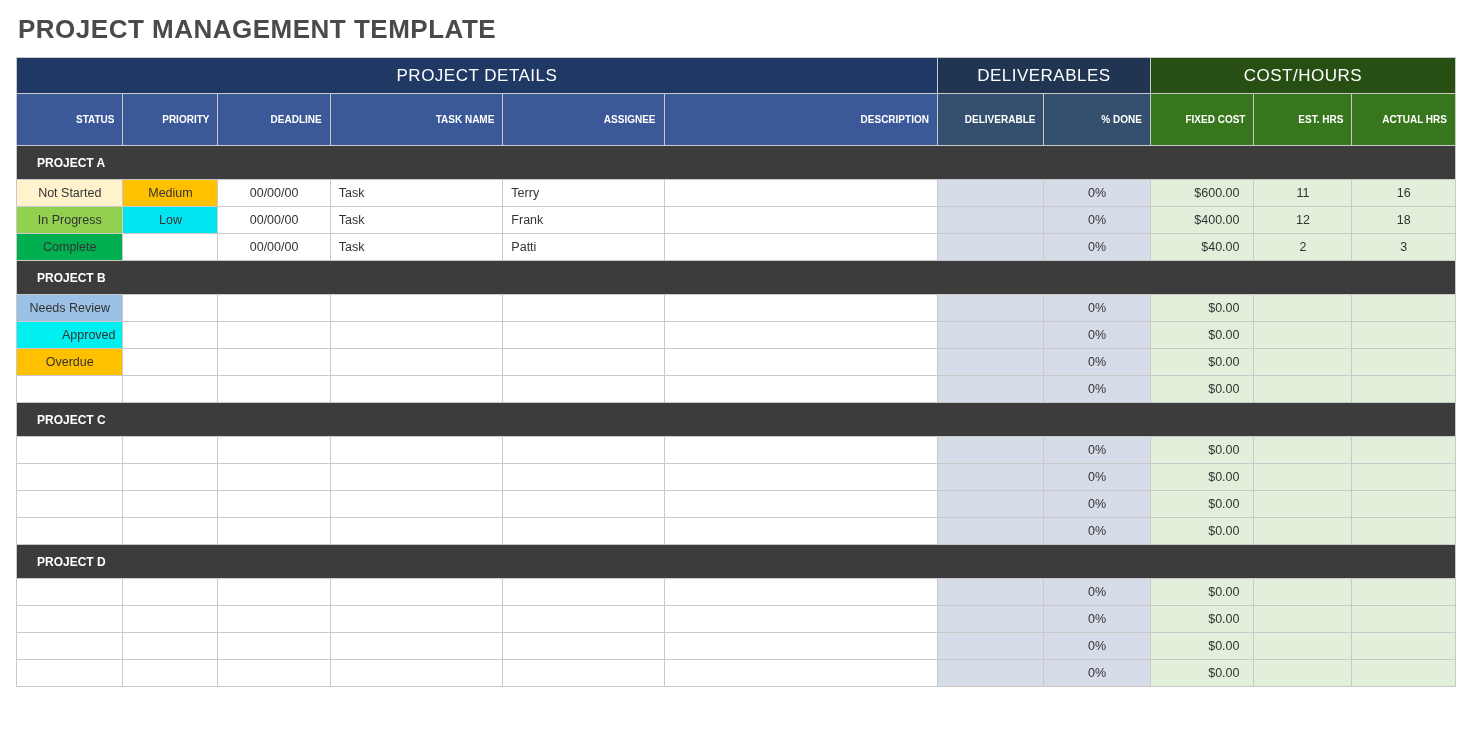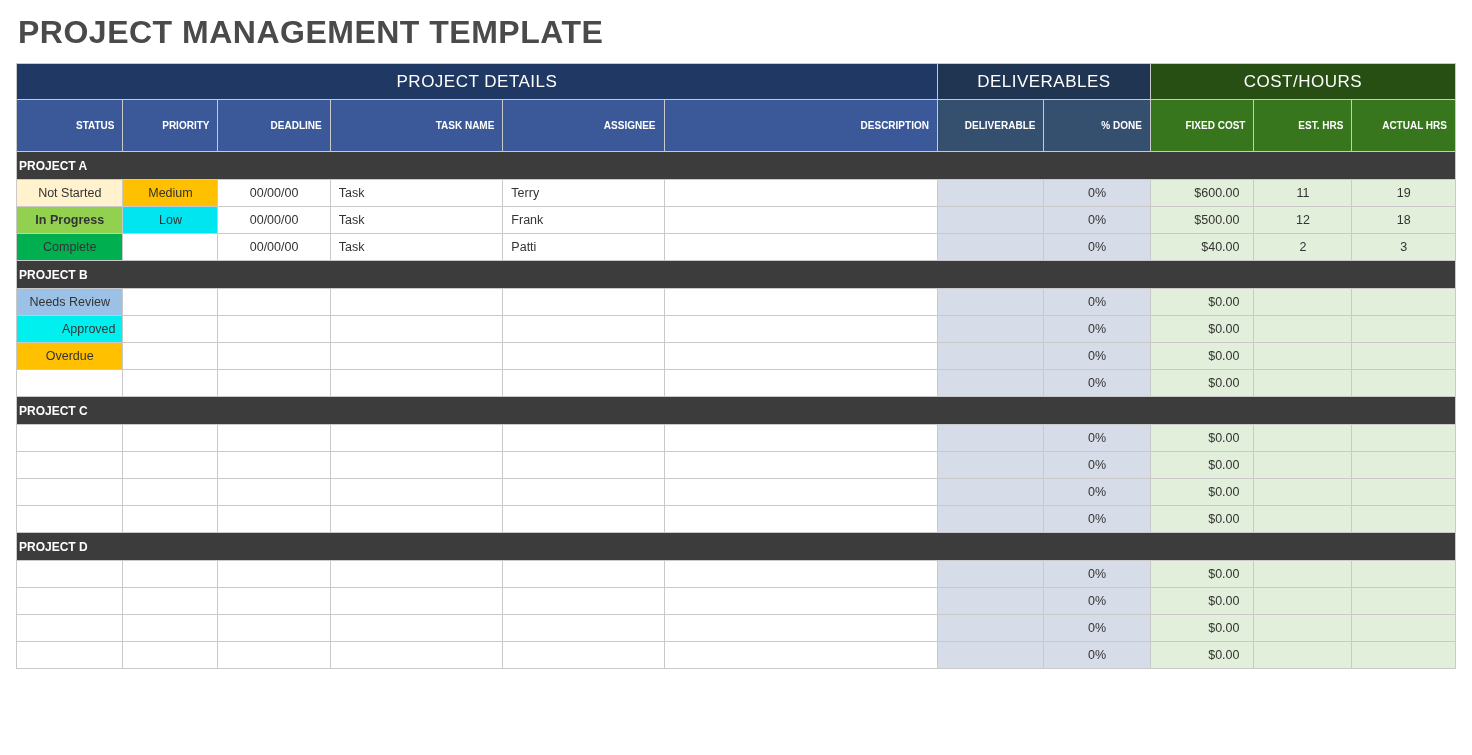--- a/index.html
+++ b/index.html
@@ -4,21 +4,21 @@
 <style>
   * { box-sizing: border-box; }
   body {
     margin: 0;
     padding: 10px 16px;
     font-family: "Century Gothic", "Segoe UI", Arial, sans-serif;
     background: #ffffff;
     color: #333;
   }
   .title {
-    font-size: 32px;
+    font-size: 26px;
     font-weight: 700;
     color: #4a4a4a;
     letter-spacing: 0.5px;
     margin: 4px 0 12px 2px;
   }
   table {
     border-collapse: collapse;
     width: 100%;
     table-layout: fixed;
   }
@@ -41,35 +41,35 @@
   .ch-pd   { background:#3b5998; }
   .ch-del  { background:#35506f; }
   .ch-cost { background:#38761d; }
 
   
   .group td {
     background:#3c3c3c;
     color:#ffffff;
     font-size:12px;
     font-weight:700;
-    height:28px;
-    padding-left:2px;
+    height:34px;
+    padding-left:20px;
   }
 
   
   .c-center { text-align:center; }
   .c-right  { text-align:right; padding-right:14px; }
   .deliv-body { background:#d6dce8; }
   .done-body  { background:#d6dce8; text-align:center; }
   .cost-body  { background:#e2efda; }
 
   
   .st-onhold      { background:#bfbfbf; text-align:center; }
   .st-notstarted  { background:#fff2cc; text-align:center; }
-  .st-inprogress  { background:#92d050; text-align:center;font-weight:bold; }
+  .st-inprogress  { background:#92d050; text-align:center; }
   .st-complete    { background:#00b050; text-align:center; }
   .st-needsreview { background:#9bc2e6; text-align:center; }
   .st-approved    { background:#00f0f0; text-align:center;padding-left:45px; }
   .st-overdue     { background:#ffc000; text-align:center; }
   .st-blank       { background:#ffffff; }
 
   
   .pr-high   { background:#ff0000; text-align:center; }
   .pr-medium { background:#ffc000; text-align:center; }
   .pr-low    { background:#00e5f0; text-align:center; }
@@ -138,32 +138,32 @@
         <td class="st-notstarted">Not Started</td>
         <td class="pr-medium">Medium</td>
         <td class="c-center">00/00/00</td>
         <td>Task</td>
         <td>Terry</td>
         <td></td>
         <td class="deliv-body"></td>
         <td class="done-body">0%</td>
         <td class="cost-body c-right">$600.00</td>
         <td class="cost-body c-center">11</td>
-        <td class="cost-body c-center">19</td>
+        <td class="cost-body c-center">16</td>
       </tr>
       <tr>
         <td class="st-inprogress">In Progress</td>
         <td class="pr-low">Low</td>
         <td class="c-center">00/00/00</td>
         <td>Task</td>
         <td>Frank</td>
         <td></td>
         <td class="deliv-body"></td>
         <td class="done-body">0%</td>
-        <td class="cost-body c-right">$500.00</td>
+        <td class="cost-body c-right">$400.00</td>
         <td class="cost-body c-center">12</td>
         <td class="cost-body c-center">18</td>
       </tr>
       <tr>
         <td class="st-complete">Complete</td>
         <td class="pr-blank"></td>
         <td class="c-center">00/00/00</td>
         <td>Task</td>
         <td>Patti</td>
         <td></td>

